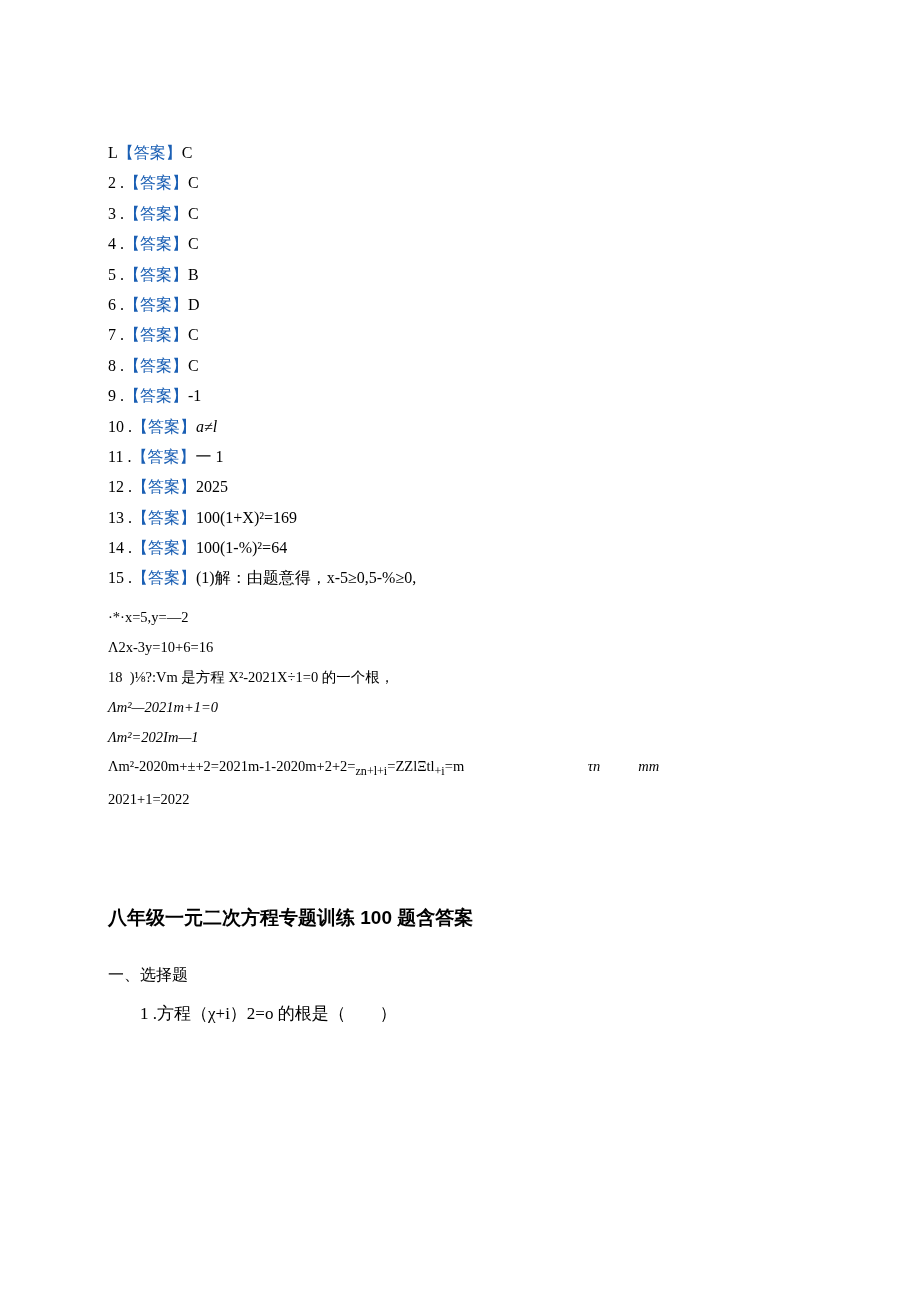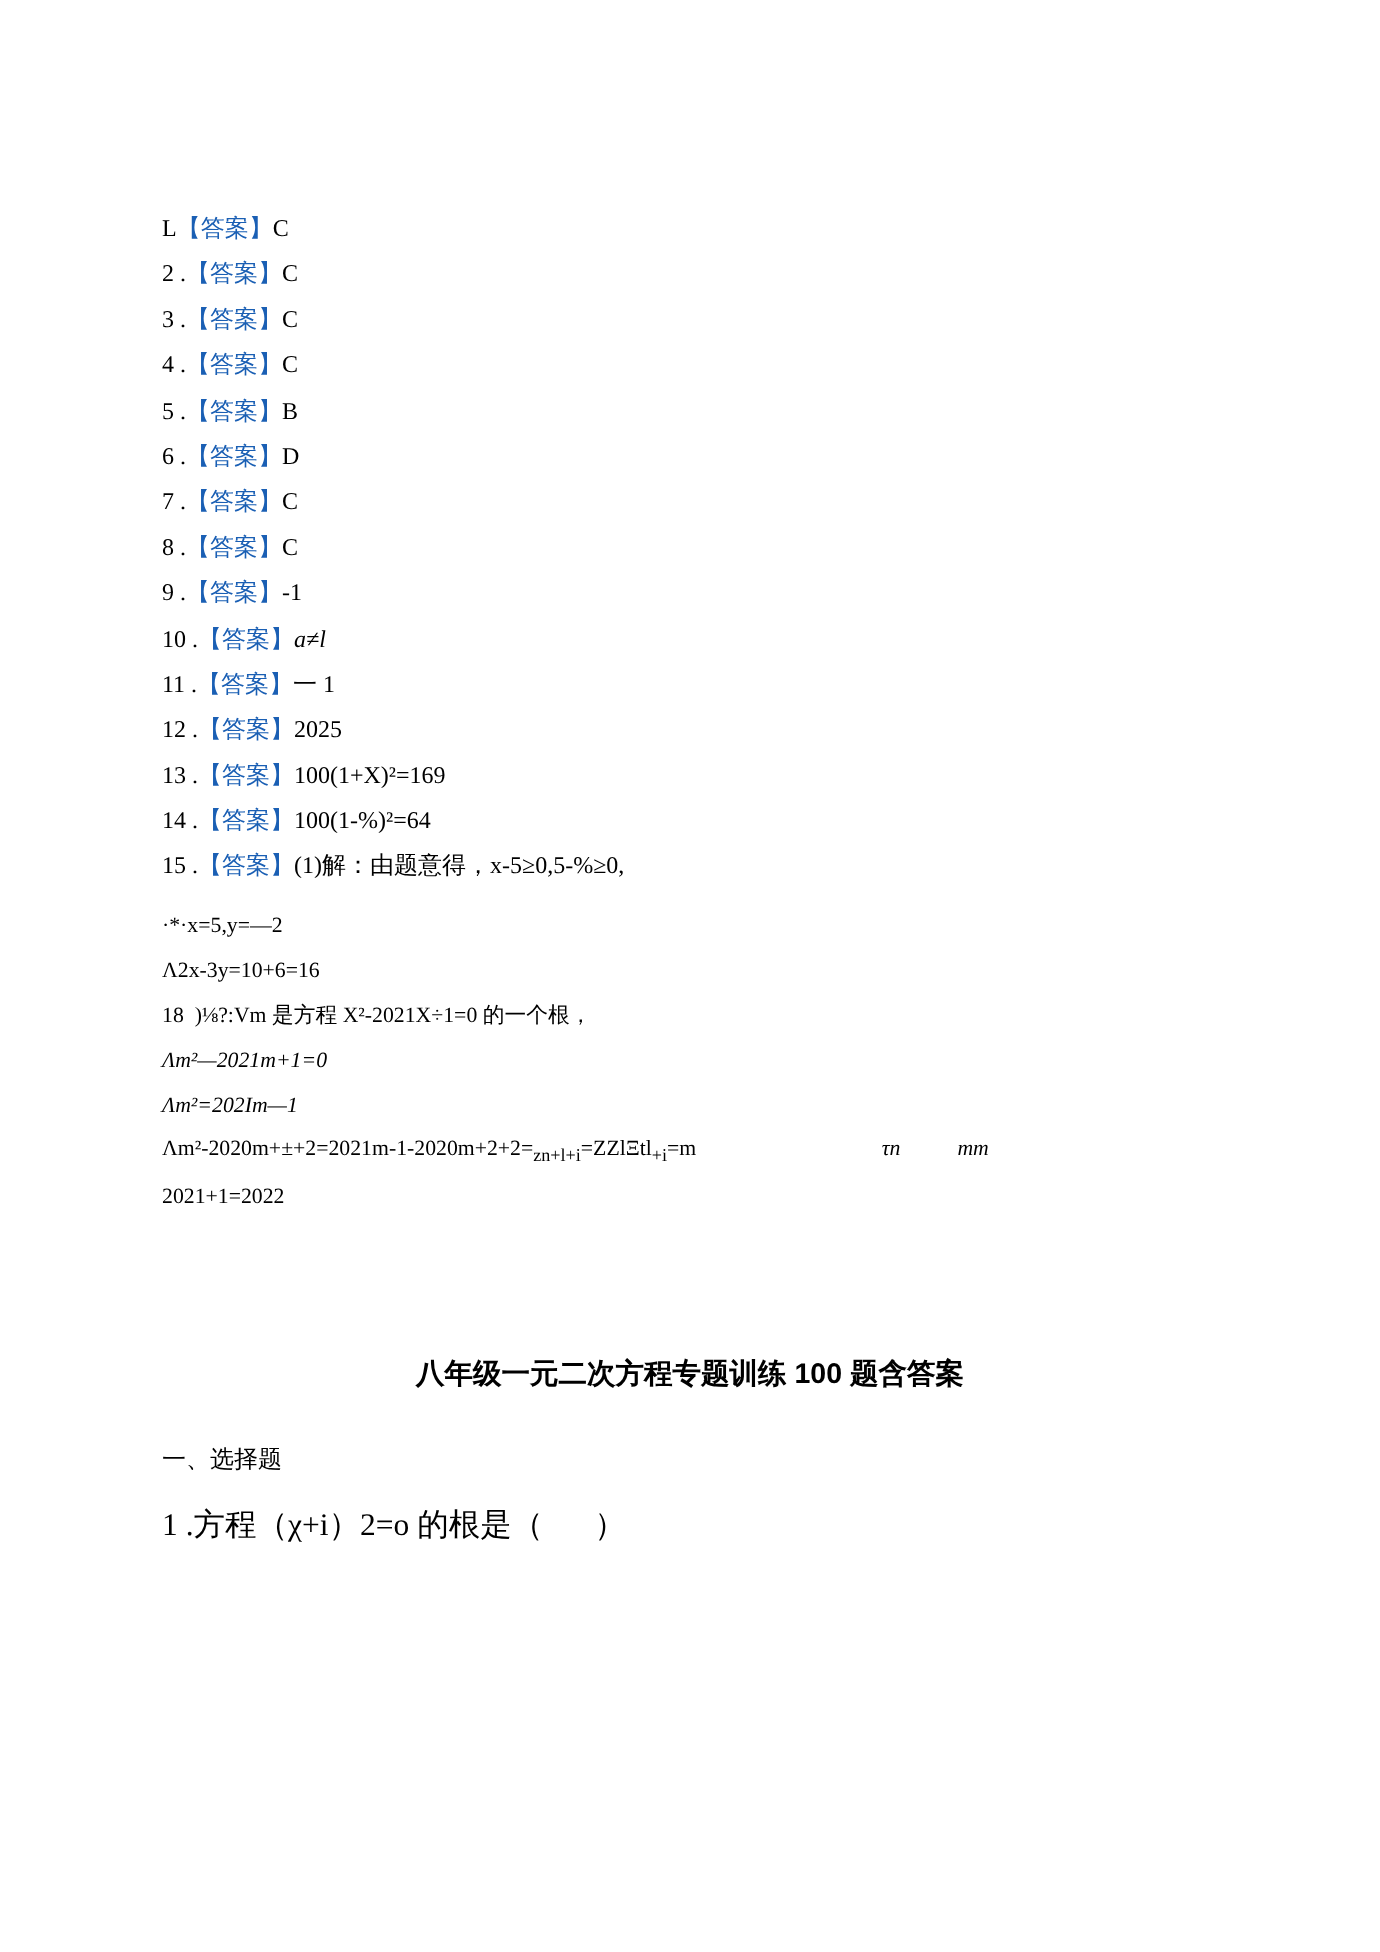--- a/index.html
+++ b/index.html
@@ -36,35 +36,36 @@
     }
     .inline-math {
       font-family: "Times New Roman", serif;
     }
     .work-line {
       margin-top: 6px;
       margin-bottom: 4px;
       font-size: 14.5px;
     }
     .section-title {
-      text-align: center;
+      text-align: left;
       font-weight: bold;
       font-size: 19px;
       margin-top: 90px;
       margin-bottom: 28px;
       font-family: "SimHei", "黑体", sans-serif;
     }
     .subsection {
       font-size: 16px;
       margin-bottom: 12px;
       font-family: Liberation Serif, serif;
     }
     .question-line {
-      font-size: 21px;
+      font-size: 17px;
       margin-top: 6px;
+      margin-left: 32px;
     }
     .spaced {
       margin-right: 60px;
     }
     .spaced-small {
       margin-right: 38px;
       text-align: right;
     }
     .gap-sm {
       display: inline-block;

